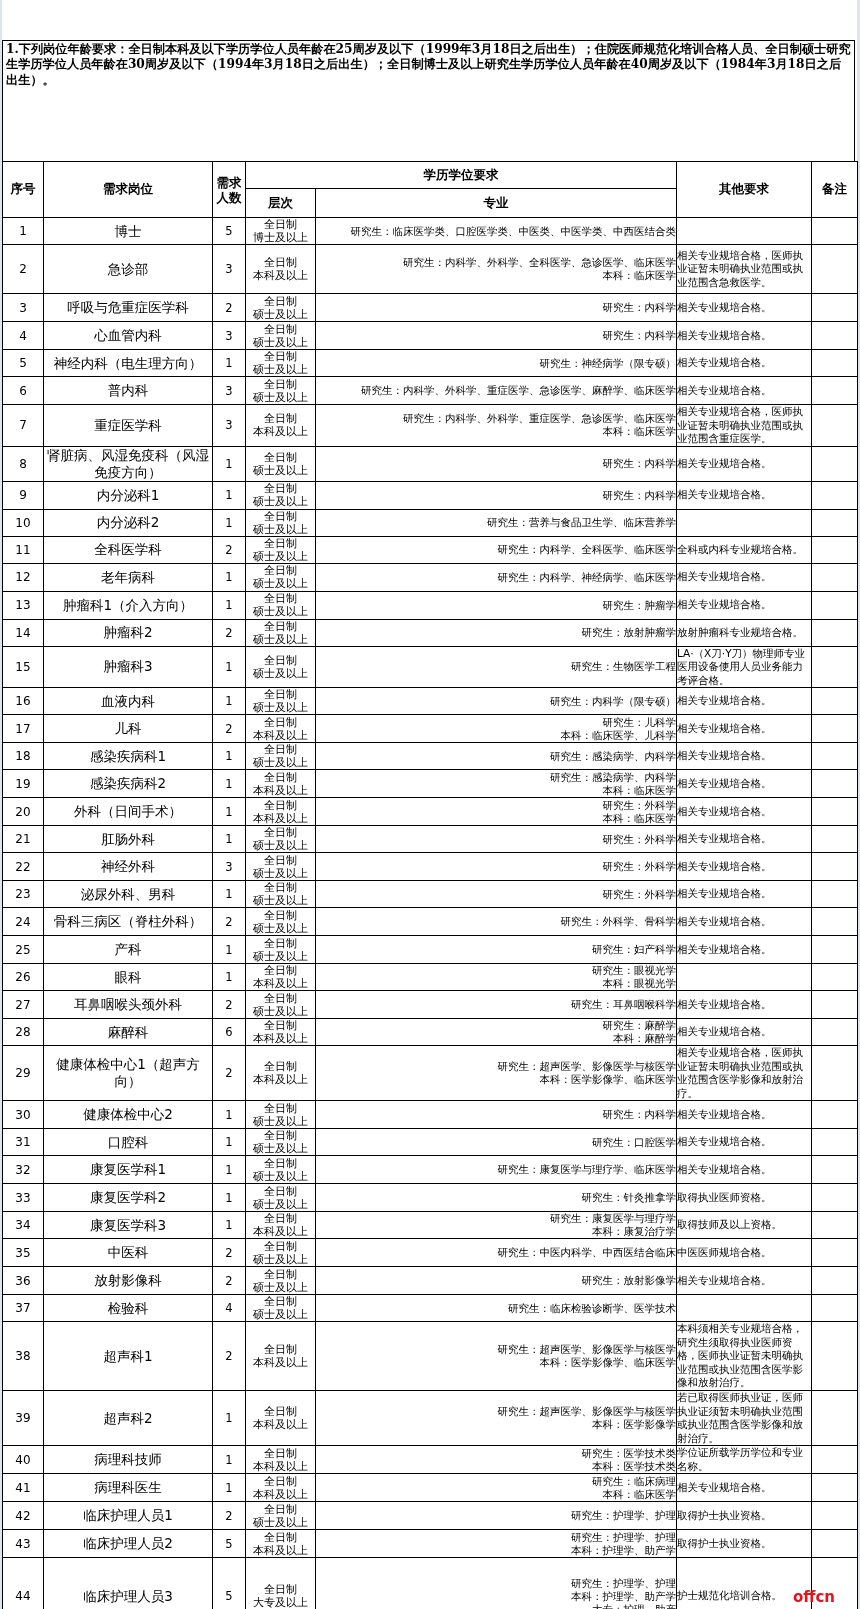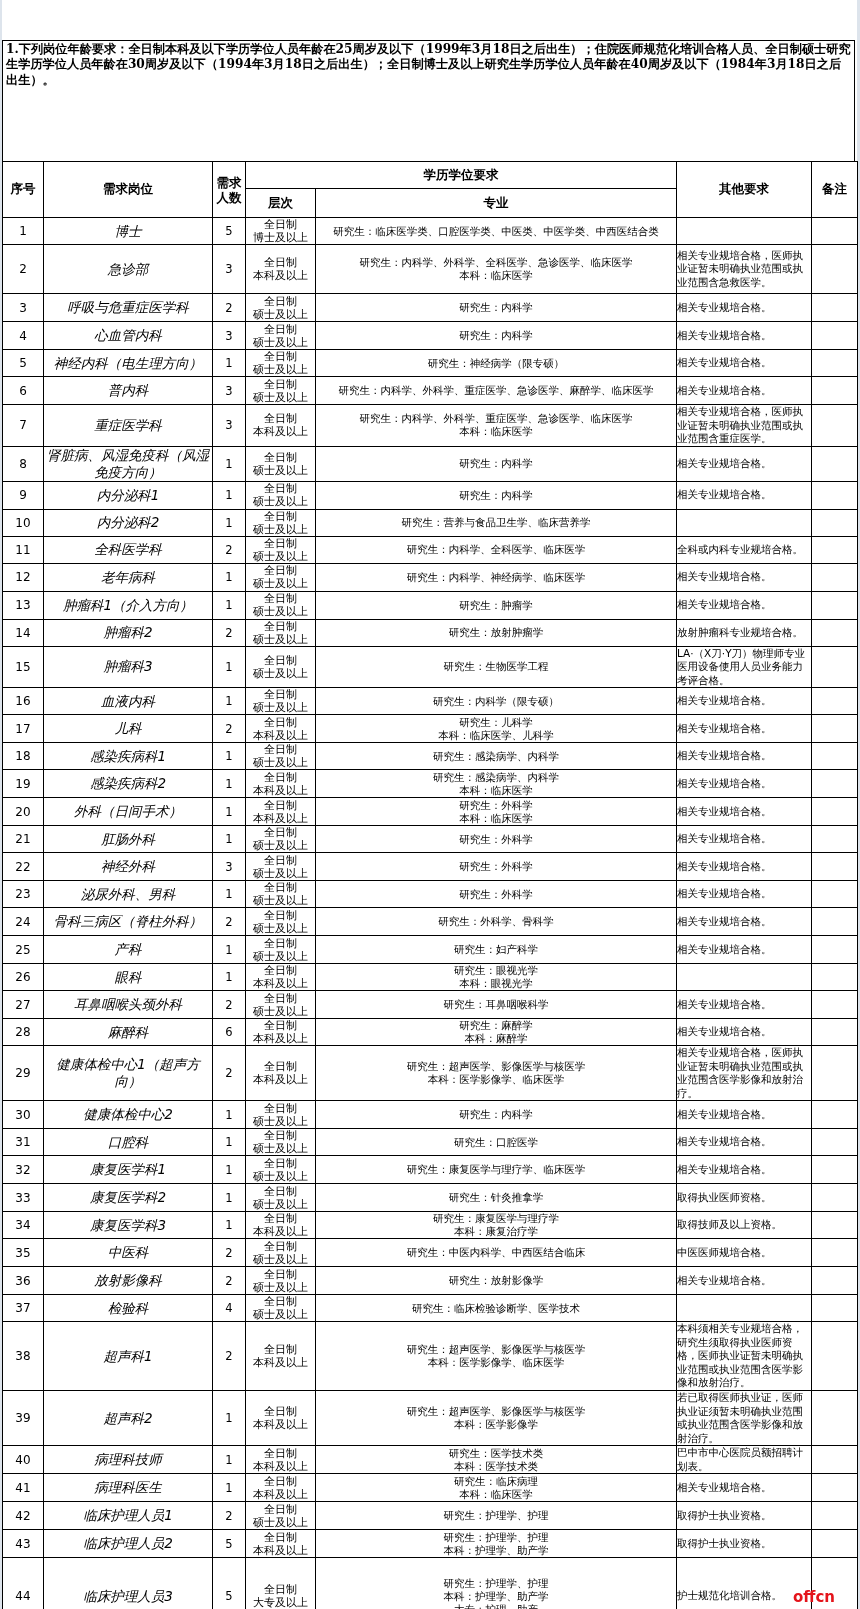--- a/index.html
+++ b/index.html
@@ -33,24 +33,24 @@
     border-collapse: collapse; table-layout: fixed;
     font-size: 11px;
   }
   table.plan td, table.plan th {
     border: 1px solid #000; padding: 0; overflow: hidden;
   }
   table.plan th {
     font-weight: bold; font-size: 12.5px; text-align: center; vertical-align: middle;
   }
   td.c-no { text-align: center; font-size: 12px; }
-  td.c-pos { text-align: center; font-size: 13.5px; line-height: 17px; padding: 0 2px; font-style: italic; }
+  td.c-pos { text-align: center; font-size: 13.5px; line-height: 17px; padding: 0 2px; }
   td.c-cnt { text-align: center; font-size: 11.5px; }
   td.c-lvl { text-align: center; font-size: 11px; line-height: 13px; }
-  td.c-maj { text-align: center; font-size: 10.5px; line-height: 13px; padding-left: 3px; }
+  td.c-maj { text-align: right; font-size: 10.5px; line-height: 13px; padding-left: 3px; }
   td.c-oth { text-align: left; font-size: 10.5px; line-height: 13.5px; padding-left: 2px; padding-right: 2px; }
   td.c-rem { }
   .watermark {
     position: absolute; left: 791px; top: 1588px;
     color: #e4141b; font-weight: bold; font-size: 15px;
     font-family: "DejaVu Sans", sans-serif; letter-spacing: 0px;
   }
   .line { display: block; white-space: nowrap; }
   .wrap { display: block; white-space: normal; word-break: break-all; }
 </style>
@@ -729,21 +729,21 @@
           <td class="c-cnt">1</td>
           <td class="c-lvl">
             <span class="line">全日制</span>
             <span class="line">本科及以上</span>
           </td>
           <td class="c-maj">
             <span class="line">研究生：医学技术类</span>
             <span class="line">本科：医学技术类</span>
           </td>
           <td class="c-oth">
-            <span class="wrap">巴中市中心医院员额招聘计划表。</span>
+            <span class="wrap">学位证所载学历学位和专业名称。</span>
           </td>
           <td class="c-rem"></td>
         </tr>
         <tr style="height: 28px;">
           <td class="c-no">41</td>
           <td class="c-pos">病理科医生</td>
           <td class="c-cnt">1</td>
           <td class="c-lvl">
             <span class="line">全日制</span>
             <span class="line">本科及以上</span>

